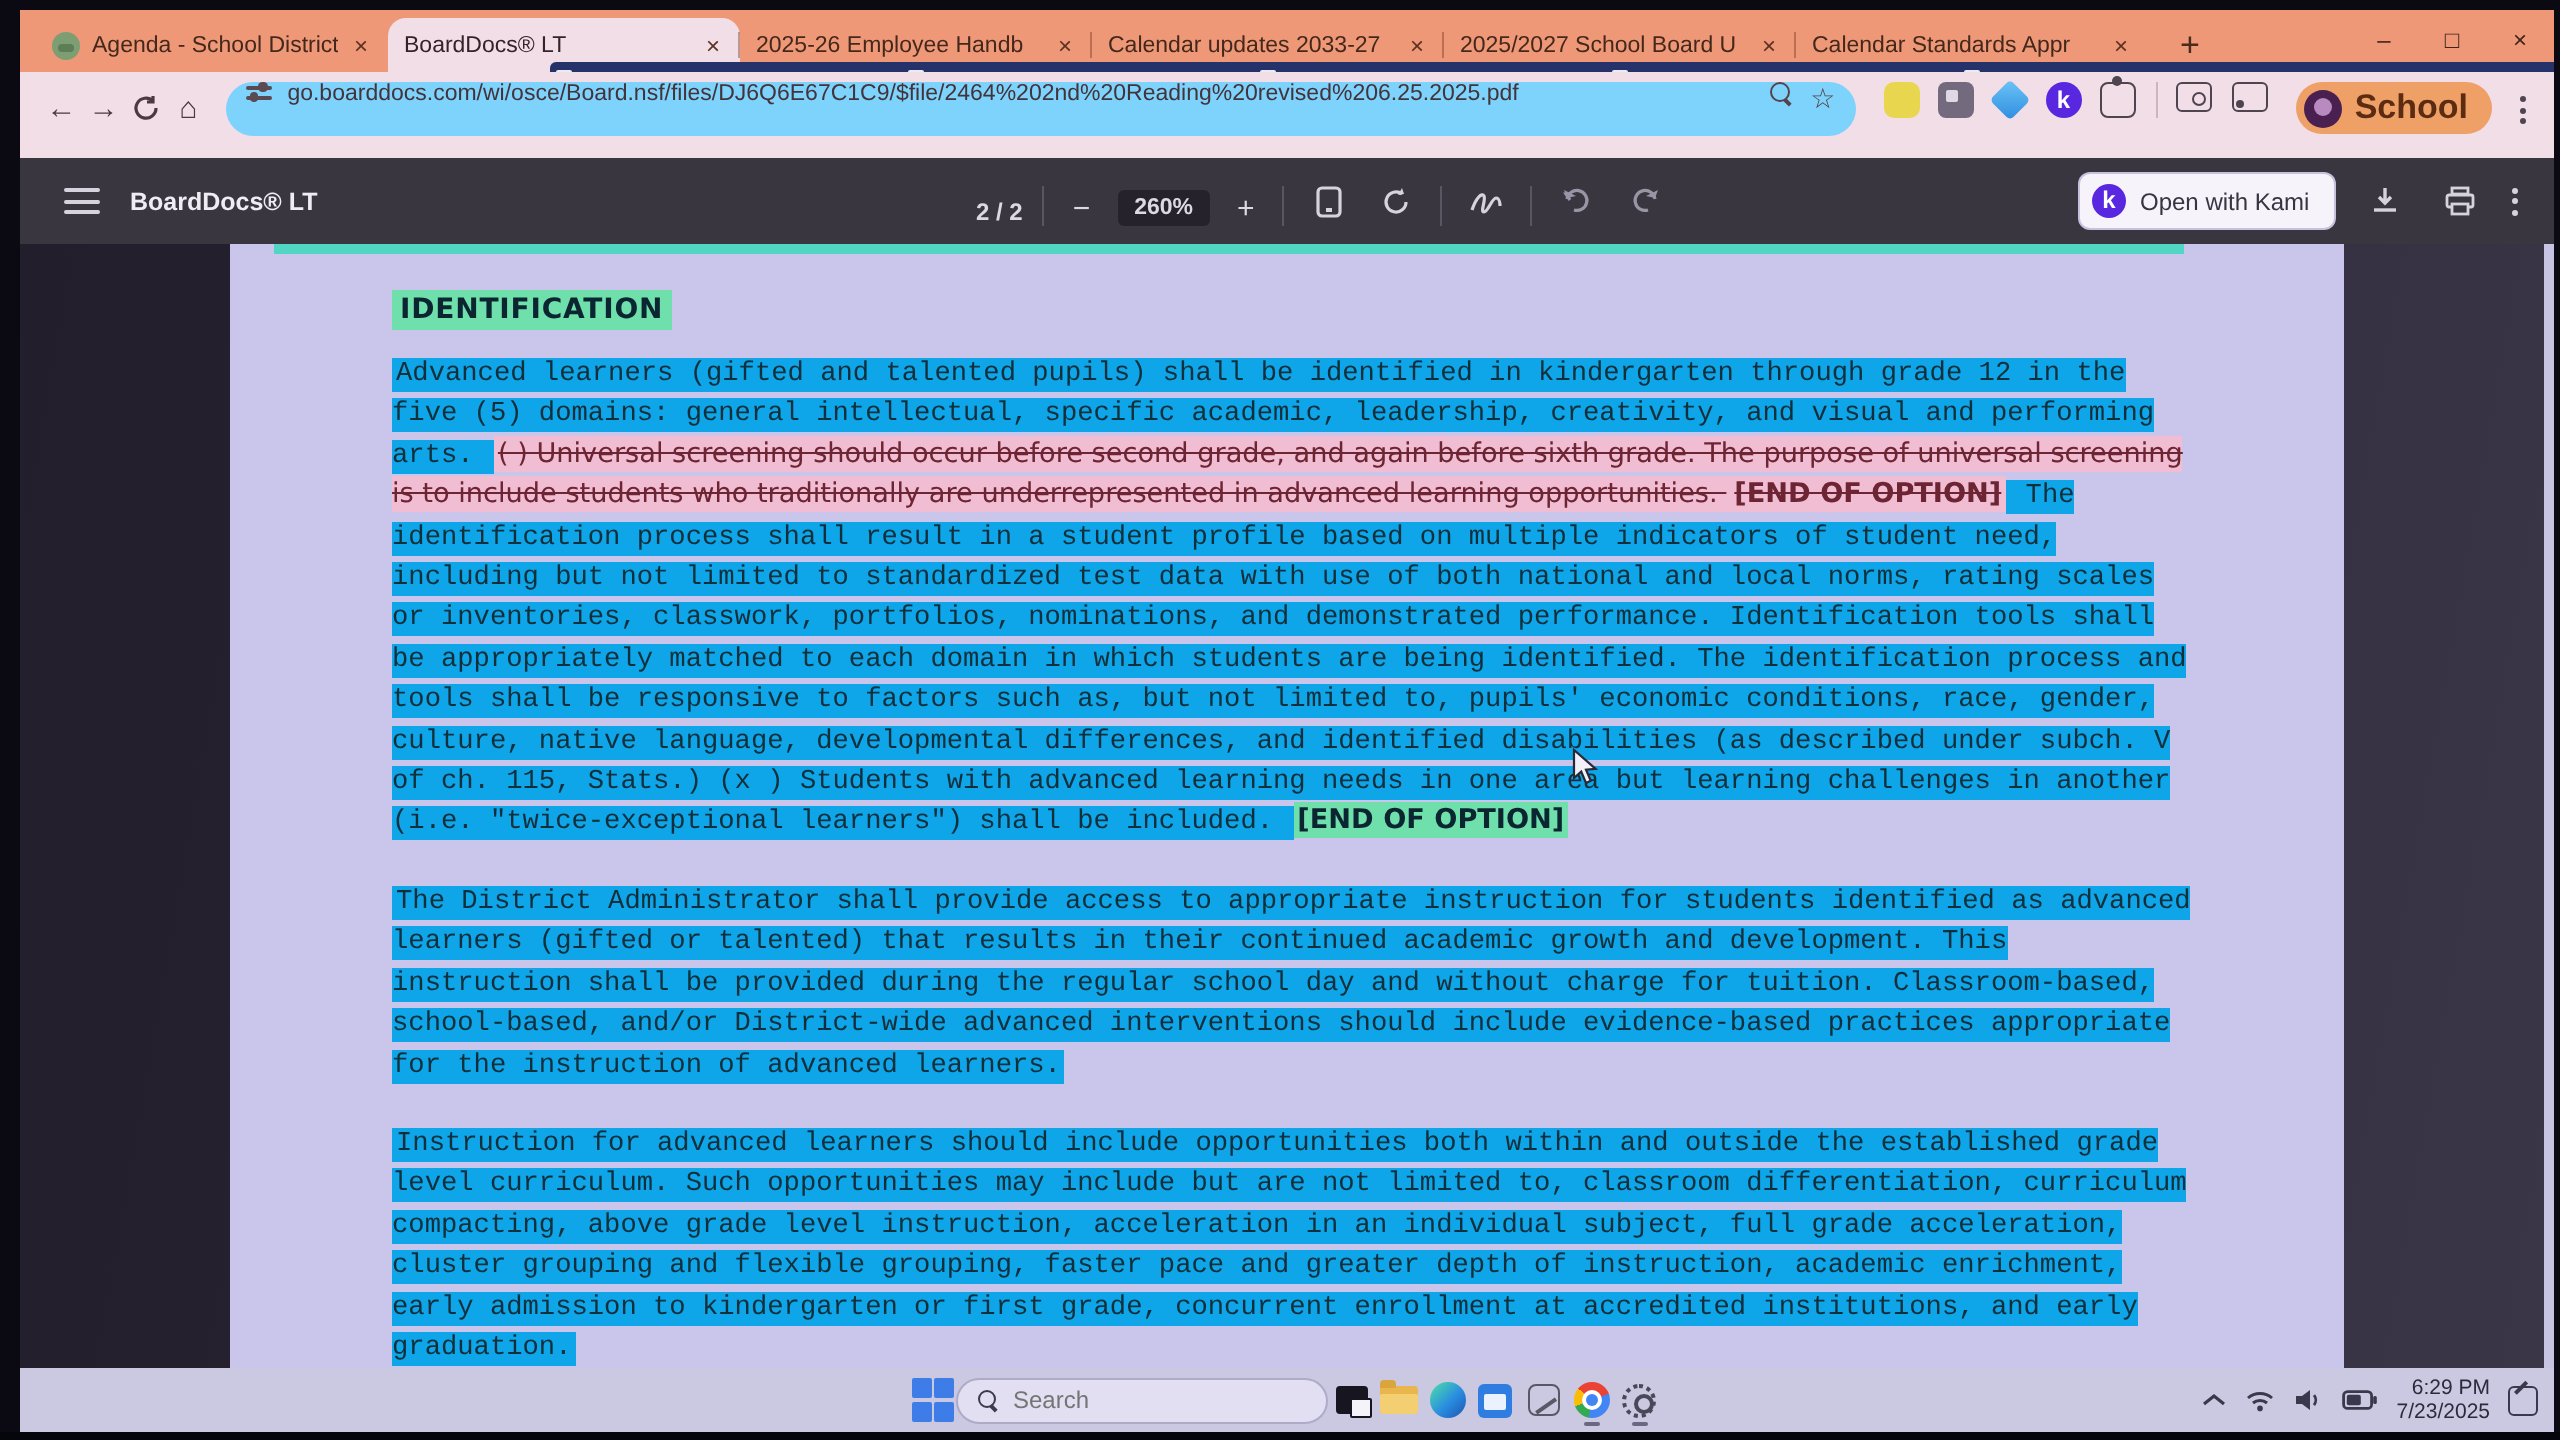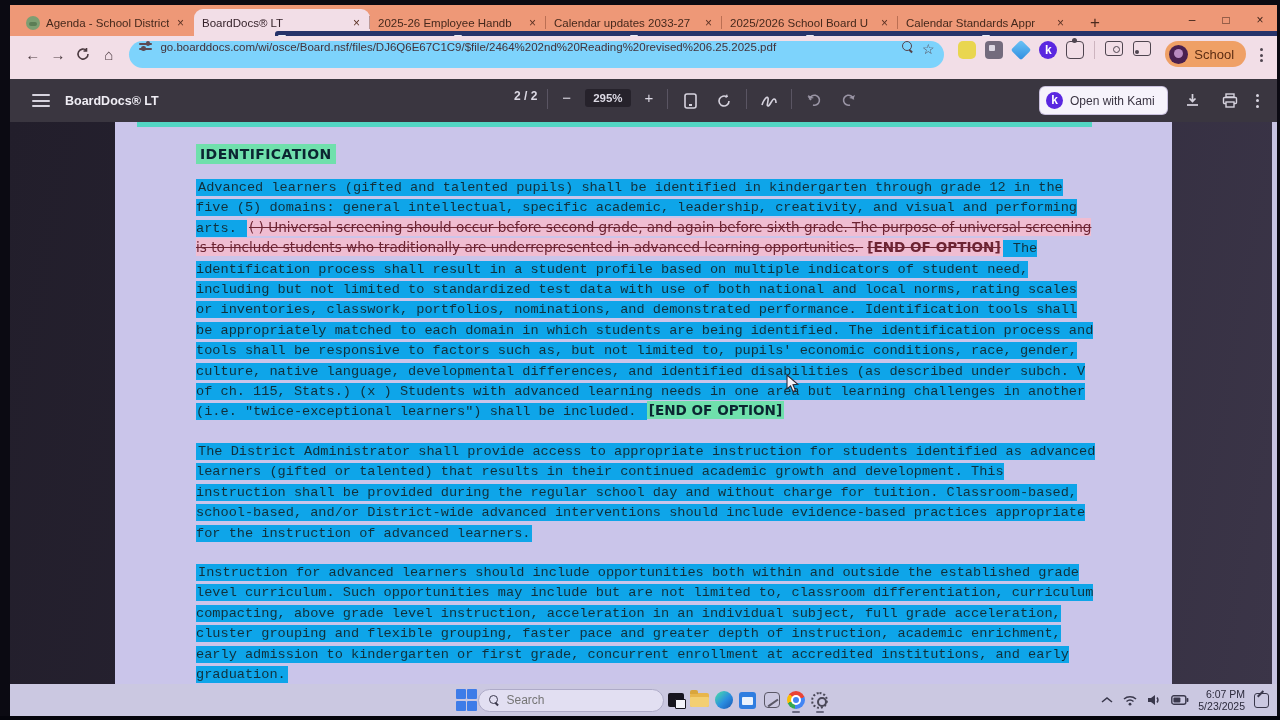--- a/index.html
+++ b/index.html
@@ -60,31 +60,31 @@
   .ext.puzzle{border:1.8px solid #4f4550;border-radius:4px;}
   .ext.puzzle::after{content:"";position:absolute;left:5px;top:-4px;width:5px;height:5px;background:#4f4550;border-radius:50%;}
   .vsep{width:1px;height:18px;background:#cdb4bf;margin:0 6px;}
   .panel-ic{width:18px;height:15px;border:1.7px solid #4f4550;border-radius:3px;position:relative;cursor:pointer;}
   .panel-ic.search::after{content:"";position:absolute;right:2px;bottom:2px;width:5px;height:5px;border:1.4px solid #4f4550;border-radius:50%;}
   .panel-ic.cast::after{content:"";position:absolute;left:1px;bottom:1px;width:4px;height:4px;background:#4f4550;border-radius:50%;}
   .profile{margin-left:10px;height:26px;background:#efa066;border-radius:13px;display:flex;align-items:center;
            gap:6px;padding:0 12px 0 4px;cursor:pointer;}
   .avatar{width:19px;height:19px;border-radius:50%;background:#4a2050;position:relative;}
   .avatar::after{content:"";position:absolute;left:5px;top:4px;width:9px;height:9px;border-radius:50%;background:#b98ac0;}
-  .profile .plabel{font-size:13px;color:#5c2c12;}
+  .profile .plabel{font-size:17px;color:#5c2c12;font-weight:bold;}
   .kebab{display:flex;flex-direction:column;gap:2.5px;margin:0 4px 0 10px;cursor:pointer;padding-top:7px;}
   .kebab i{width:3px;height:3px;border-radius:50%;background:#4f4550;}
 
   
   .pdfbar{position:absolute;left:10px;top:79px;width:1267px;height:43px;background:#3a3640;
           display:flex;align-items:center;color:#dcd9e4;}
   .hamb{margin-left:22px;width:18px;display:flex;flex-direction:column;gap:3.5px;cursor:pointer;}
   .hamb i{height:2px;background:#d6d3de;border-radius:1px;}
   .pdftitle{margin-left:15px;font-size:12.5px;font-weight:bold;color:#efedf4;}
-  .pdfcenter{position:absolute;left:504px;display:flex;align-items:flex-start;gap:10px;}
+  .pdfcenter{position:absolute;left:478px;display:flex;align-items:flex-end;gap:10px;}
   .pdfcenter .pg{font-size:12px;font-weight:bold;}
   .dsep{width:1px;height:20px;background:#5a5563;}
   .zbtn{font-size:15px;cursor:pointer;padding:0 4px;}
   .zlevel{background:#26222b;font-size:11.5px;font-weight:bold;padding:3px 8px;border-radius:3px;cursor:pointer;}
   .tool-ic{cursor:pointer;display:flex;align-items:center;justify-content:center;width:24px;height:24px;}
   .tool-ic svg{display:block;}
   .kami-btn{position:absolute;left:1030px;height:27px;background:#f6f3fb;border-radius:5px;display:flex;
             align-items:center;gap:7px;padding:0 12px 0 6px;cursor:pointer;box-shadow:0 0 0 1px #c9c0dd;}
   .kami-logo{width:17px;height:17px;border-radius:50%;background:#5a27e0;color:#fff;font-weight:bold;
              font-size:12px;text-align:center;line-height:17px;}
@@ -168,21 +168,21 @@
           <span class="title">2025-26 Employee Handb</span>
           <span class="close">×</span>
         </div>
         <div class="tab">
           <span class="fav doc"></span>
           <span class="title">Calendar updates 2033-27</span>
           <span class="close">×</span>
         </div>
         <div class="tab">
           <span class="fav doc"></span>
-          <span class="title">2025/2026 School Board U</span>
+          <span class="title">2025/2027 School Board U</span>
           <span class="close">×</span>
         </div>
         <div class="tab">
           <span class="fav doc"></span>
           <span class="title">Calendar Standards Appr</span>
           <span class="close">×</span>
         </div>
       </div>
     <div class="newtab">+</div>
     <div class="wincontrols">
@@ -237,21 +237,21 @@
     <div class="hamb">
         <i></i>
         <i></i>
         <i></i>
       </div>
     <span class="pdftitle">BoardDocs® LT</span>
     <div class="pdfcenter">
       <span class="pg">2 / 2</span>
       <span class="dsep"></span>
       <span class="zbtn">−</span>
-      <span class="zlevel">295%</span>
+      <span class="zlevel">260%</span>
       <span class="zbtn">+</span>
       <span class="dsep"></span>
       <span class="tool-ic">
         <svg width="13" height="16" viewBox="0 0 13 16">
             <rect x="1" y="1" width="11" height="14" rx="2" fill="none" stroke="#d6d3de" stroke-width="1.6"></rect>
             <rect x="5" y="11" width="3" height="2" fill="#d6d3de"></rect>
           </svg>
       </span>
       <span class="tool-ic">
         <svg width="16" height="16" viewBox="0 0 16 16">
@@ -370,22 +370,22 @@
       <svg width="15" height="12" viewBox="0 0 15 12">
           <path d="M1 4h3l4-3v10l-4-3H1z" fill="#3a384c"></path>
           <path d="M10 3.5a4 4 0 0 1 0 5" fill="none" stroke="#3a384c" stroke-width="1.4"></path>
         </svg>
       <svg width="18" height="10" viewBox="0 0 18 10">
           <rect x="0.8" y="0.8" width="14" height="8.4" rx="2" fill="none" stroke="#3a384c" stroke-width="1.4"></rect>
           <rect x="2.4" y="2.4" width="7" height="5.2" rx="1" fill="#3a384c"></rect>
           <rect x="15.6" y="3" width="1.8" height="4" rx="0.8" fill="#3a384c"></rect>
         </svg>
       <div class="tray-time">
-        <div>6:07 PM</div>
-        <div>5/23/2025</div>
+        <div>6:29 PM</div>
+        <div>7/23/2025</div>
       </div>
       <span class="tray-note"></span>
     </div>
   </div>
 
   <div class="bezel-top"></div>
   <div class="bezel-left"></div>
   <div class="bezel-right"></div>
   <div class="bezel-bottom"></div>
 </div>

